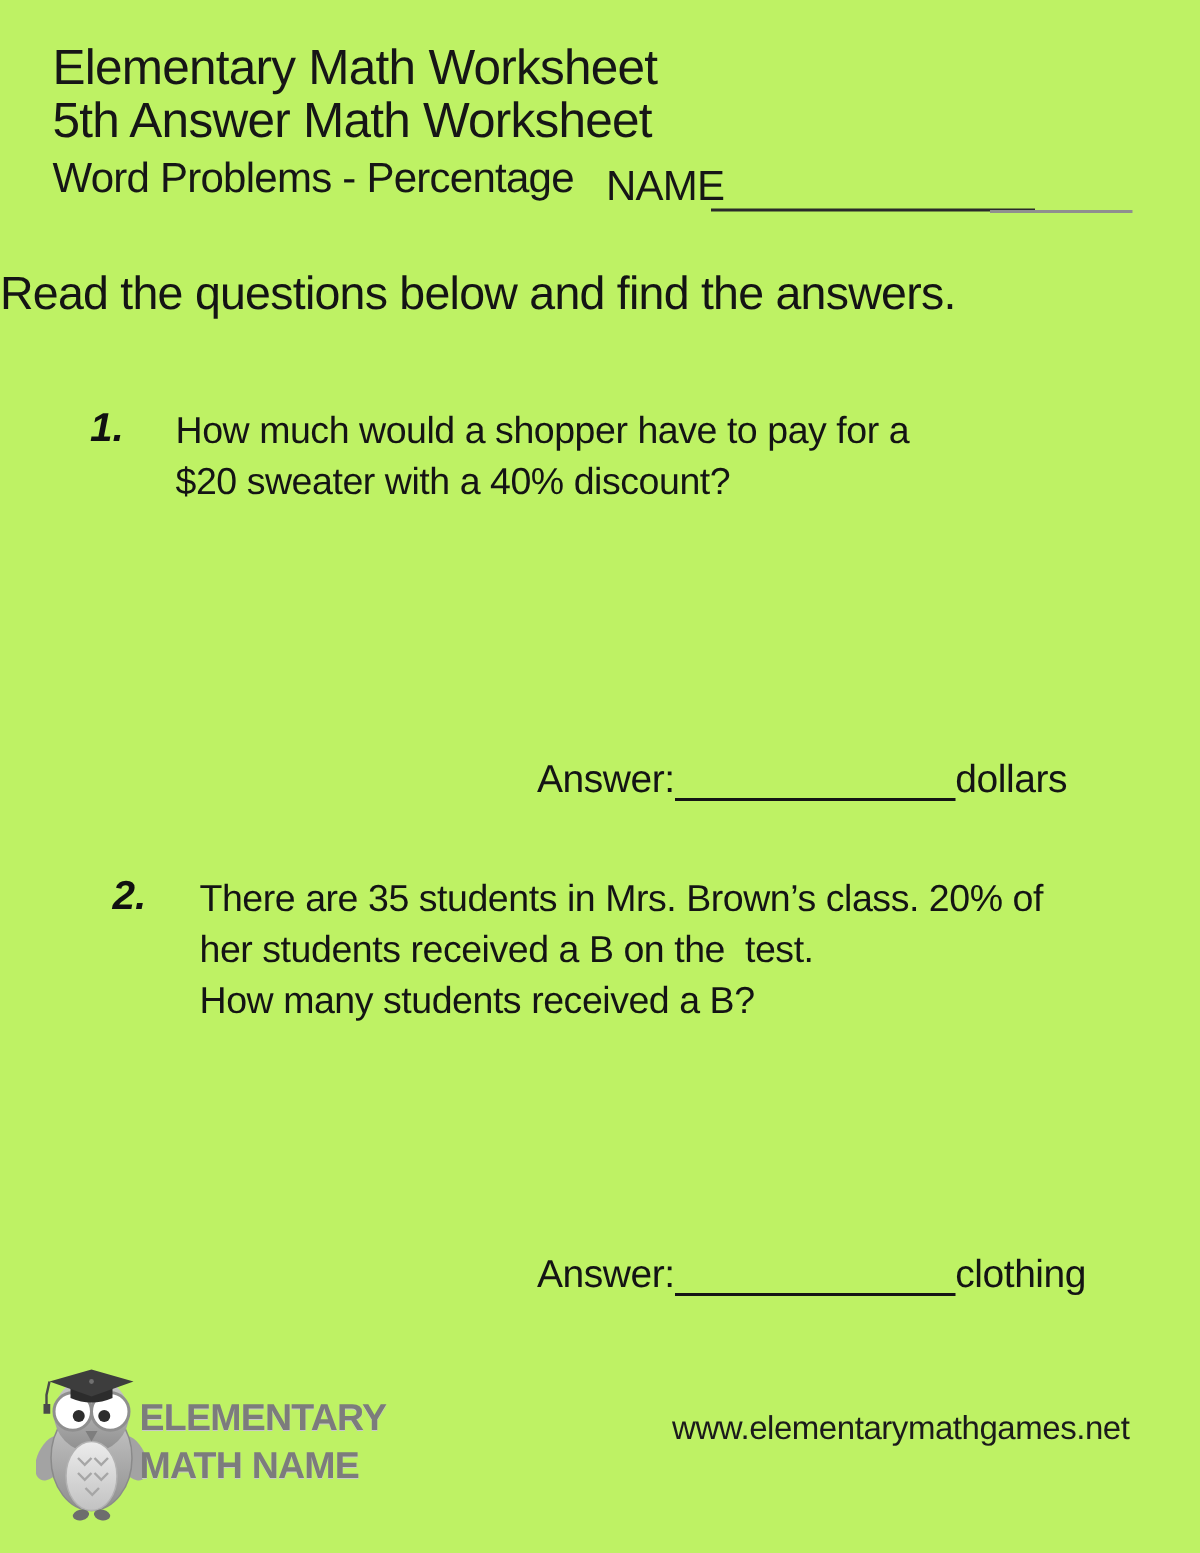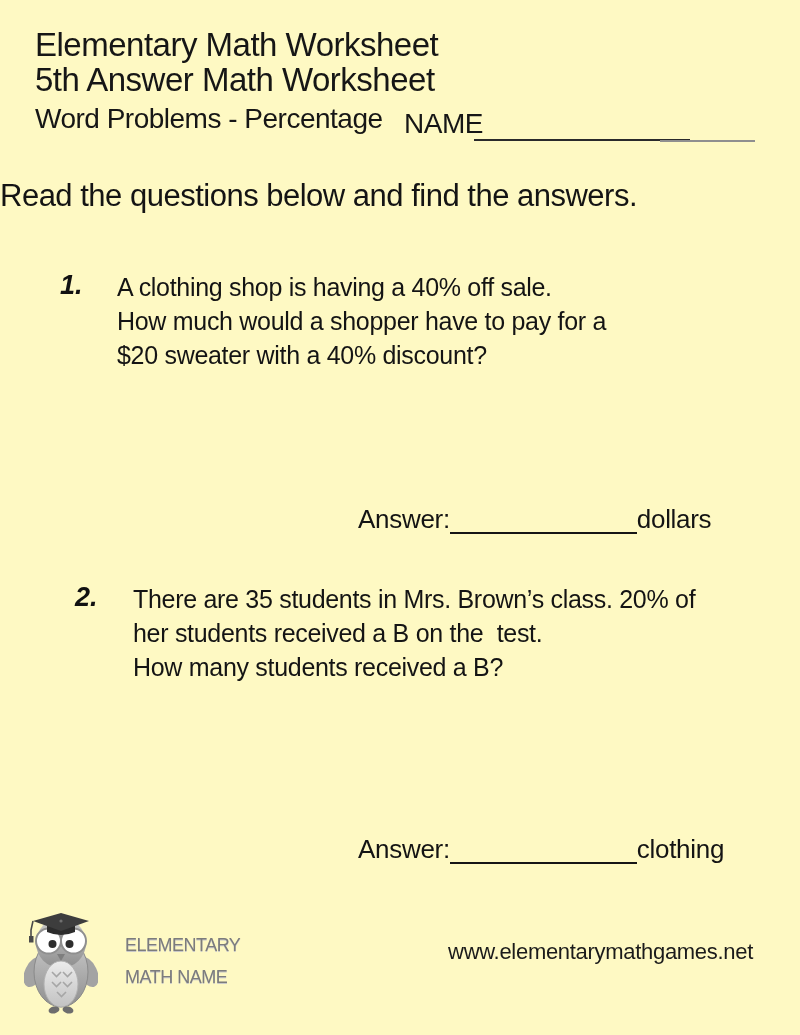--- a/index.html
+++ b/index.html
@@ -3,21 +3,21 @@
 <meta charset="utf-8">
 <style>
   * { margin: 0; padding: 0; box-sizing: border-box; }
   html, body { background: #e8e8e8; }
   body { font-family: "Liberation Sans", sans-serif; }
 
   .page {
     position: relative;
     width: 800px;
     height: 1035px;
-    background: #fef9c3;
+    background: #bef264;
     overflow: hidden;
     color: #1a1a1a;
   }
 
   
   .title-line1 {
     position: absolute; left: 35px; top: 26px;
     font-size: 33px; letter-spacing: -0.5px; font-weight: 400;
     color: #161616;
   }
@@ -88,25 +88,24 @@
     vertical-align: text-bottom;
   }
 
   
   .owl-logo {
     position: absolute; left: 24px; top: 910px;
     width: 74px; height: 108px;
   }
   .logo-text {
     position: absolute; left: 93px; top: 929px;
-    font-weight: 400; color: #7c7c7c;
+    font-weight: 700; color: #7c7c7c;
     letter-spacing: -0.5px;
-    line-height: 32px; font-size: 18px;
+    line-height: 32px; font-size: 25px;
     text-shadow: 0 1px 0 #c9c9c9;
-    margin-left: 32px;
   }
   .footer-url {
     position: absolute; right: 47px; top: 939px;
     font-size: 22px; letter-spacing: -0.3px;
     color: #1b1b1b;
   }
 </style>
 </head>
 <body>
 
@@ -116,21 +115,20 @@
   <div class="title-line2">5th Answer Math Worksheet</div>
   <div class="subtitle">Word Problems - Percentage</div>
   <div class="name-label">NAME</div>
   <div class="name-line-a"></div>
   <div class="name-line-b"></div>
 
   <div class="instruction">Read the questions below and find the answers.</div>
 
   <div class="q-number" id="q1-number">1.</div>
   <div class="q-text" id="q1-text">
-    <div class="q-line">A clothing shop is having a 40% off sale.</div>
     <div class="q-line">How much would a shopper have to pay for a</div>
     <div class="q-line">$20 sweater with a 40% discount?</div>
   </div>
   <div class="answer-row" id="answer-row-1"><span>Answer:</span><span class="answer-blank"></span><span>dollars</span></div>
 
   <div class="q-number" id="q2-number">2.</div>
   <div class="q-text" id="q2-text">
     <div class="q-line">There are 35 students in Mrs. Brown’s class. 20% of</div>
     <div class="q-line">her students received a B on the  test.</div>
     <div class="q-line">How many students received a B?</div>

